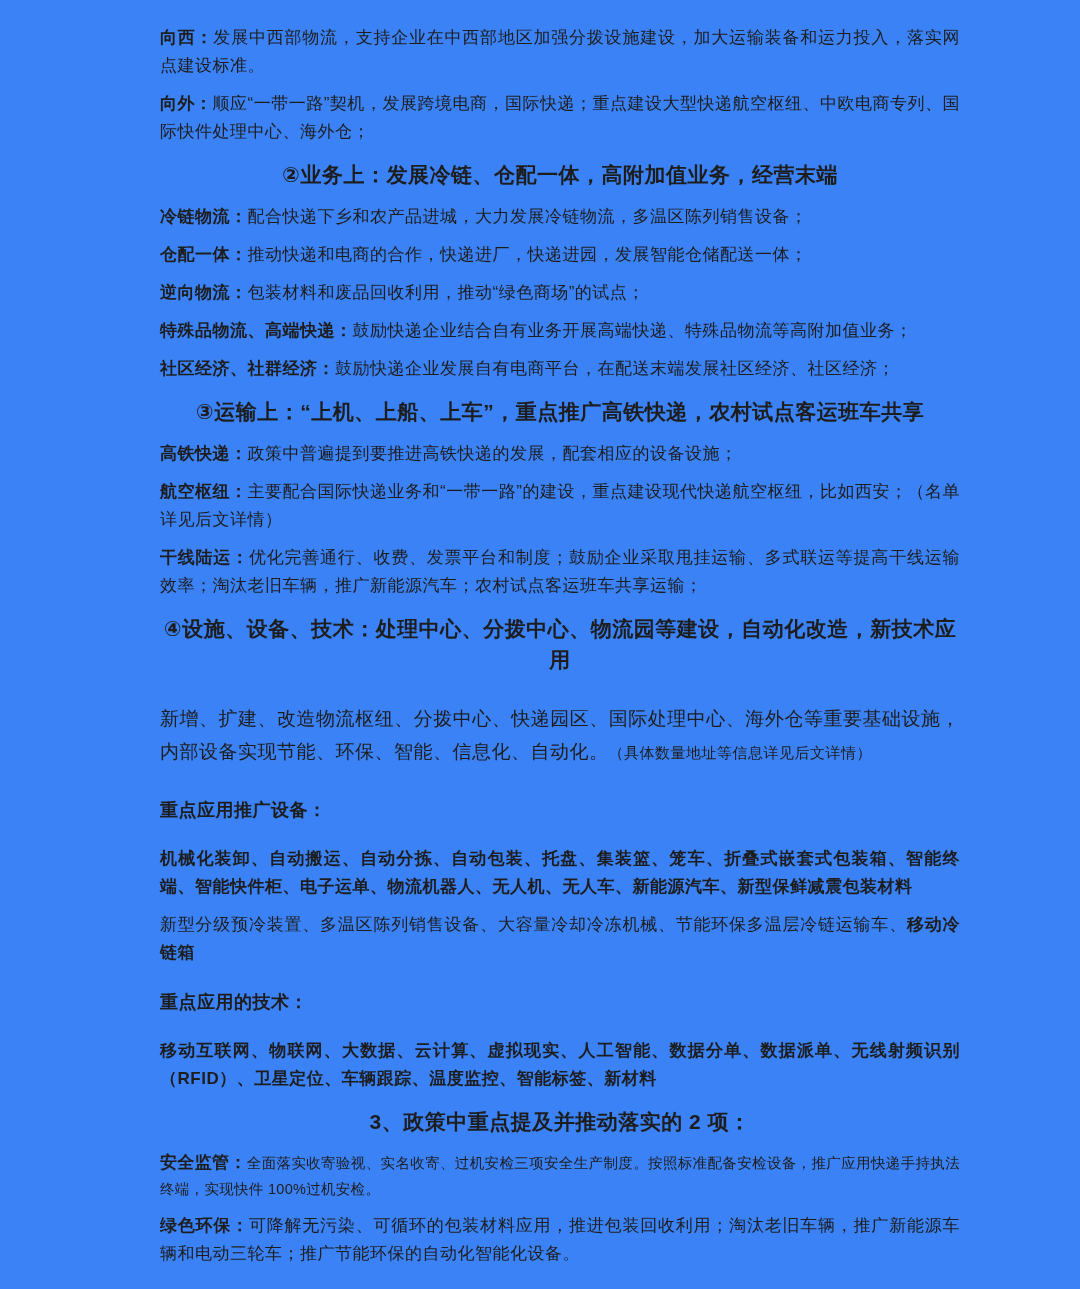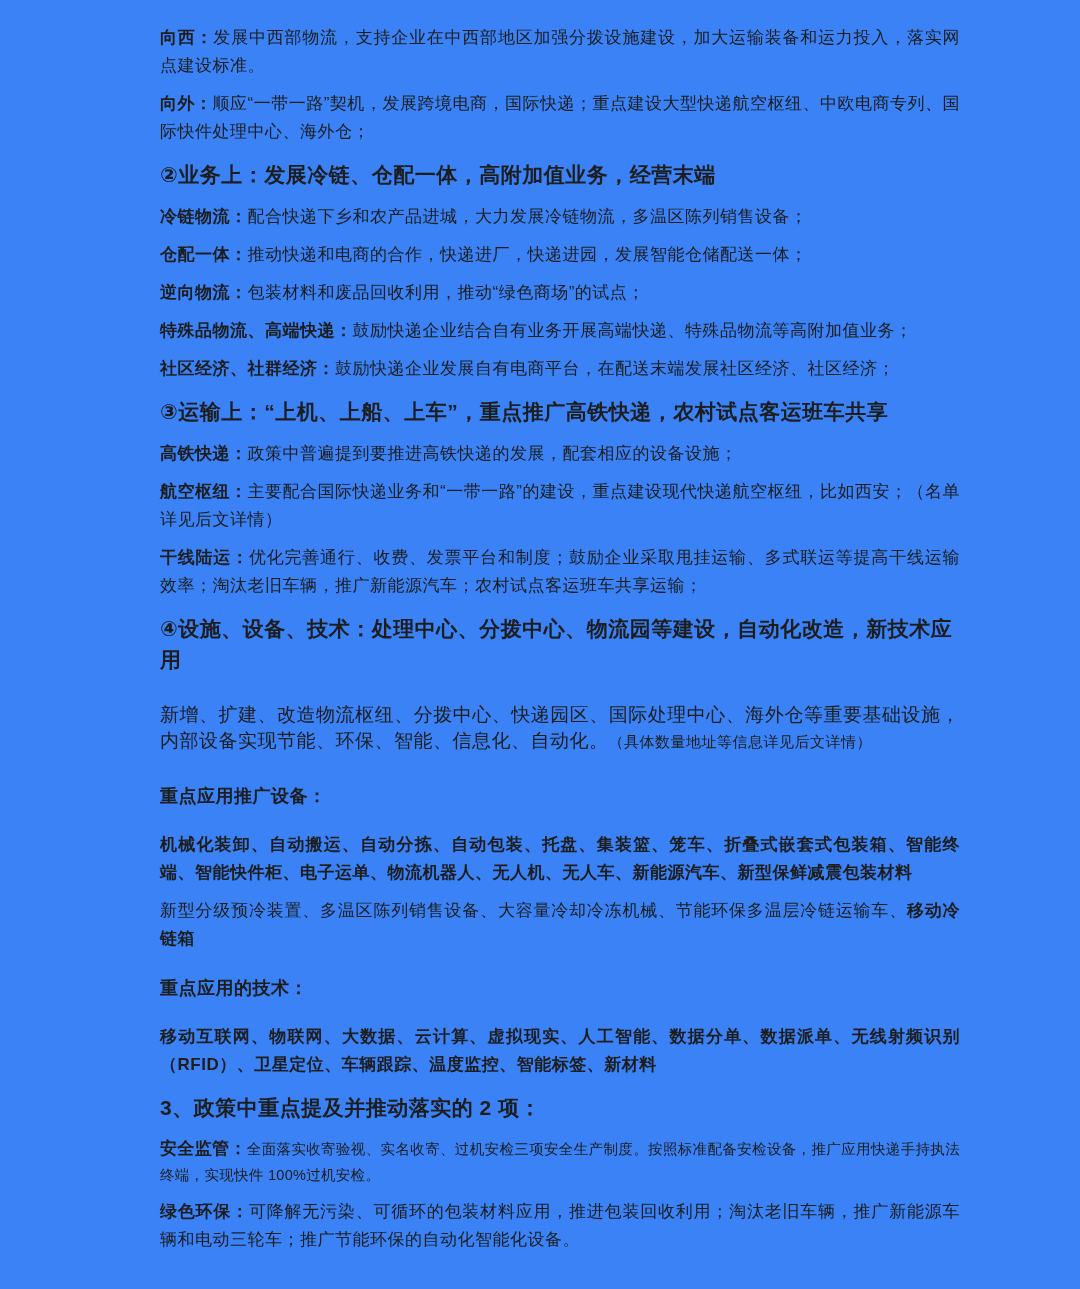--- a/index.html
+++ b/index.html
@@ -30,31 +30,32 @@
   }
   .p .lead {
     font-weight: bold;
   }
   .h2 {
     font-size: 21px;
     line-height: 31px;
     font-weight: bold;
     margin: 13px 0;
     letter-spacing: 0.5px;
+    text-align: center;
   }
   .h3 {
     font-size: 18px;
     line-height: 28px;
     font-weight: bold;
     margin: 21px 0;
     letter-spacing: 0.5px;
   }
   .p-lg {
     font-size: 19px;
-    line-height: 26px;
+    line-height: 33px;
     margin: 27px 0;
     text-align: justify;
     letter-spacing: 0.5px;
   }
   .p-lg .note {
     font-size: 15px;
   }
   .p-bold {
     font-size: 17px;
     line-height: 28px;

